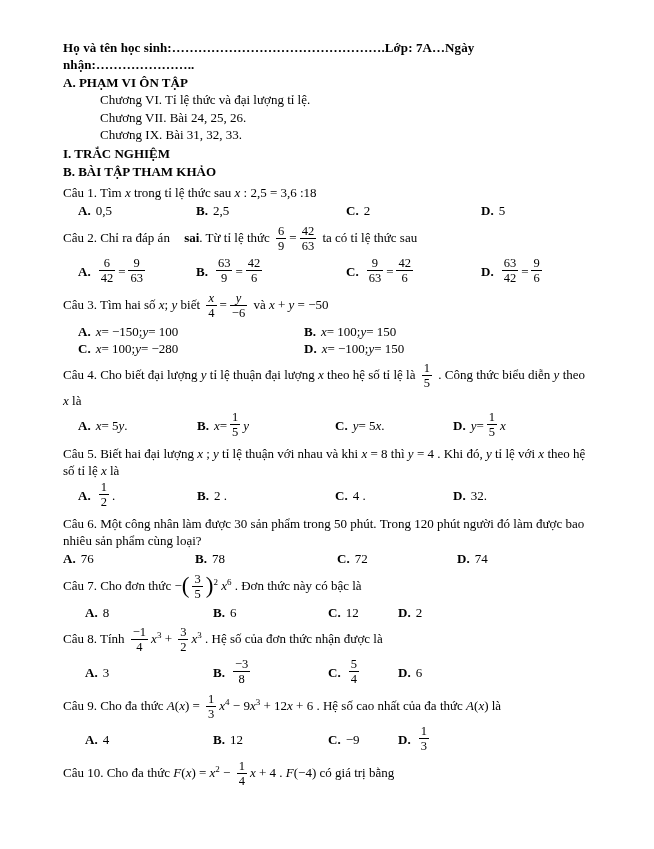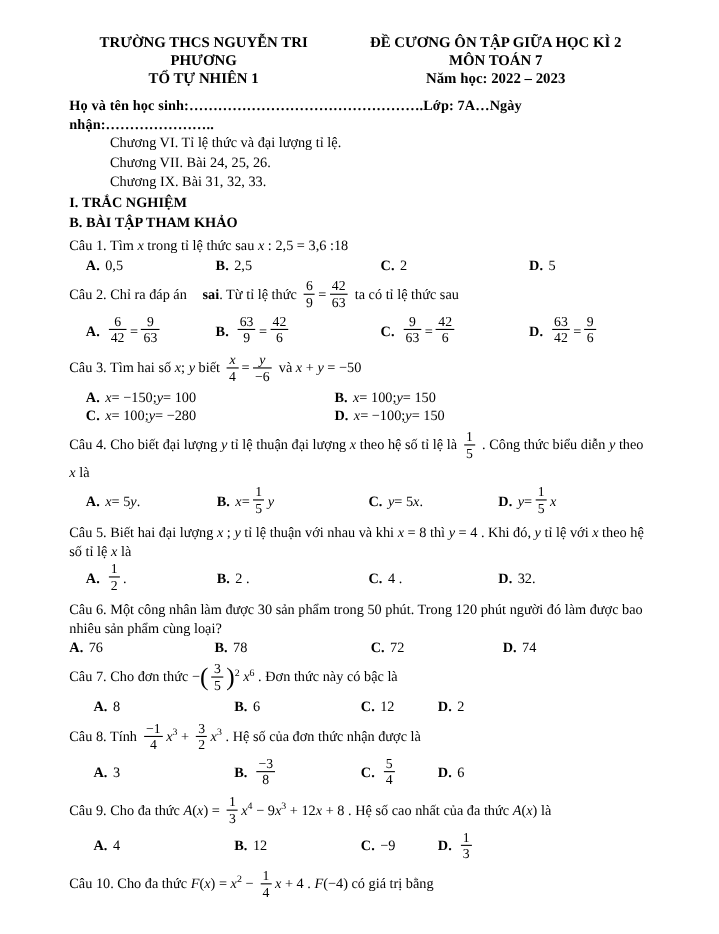--- a/index.html
+++ b/index.html
@@ -55,34 +55,24 @@
       margin:1px 3px;position:relative;top:-1px;}
   .fr .nm{border-bottom:1px solid #000;padding:0 2px;}
   .fr .dn{padding:0 2px;}
   sup{font-size:9px;line-height:0;}
   .big{font-size:23px;line-height:0;vertical-align:middle;position:relative;top:-1px;}
 </style>
 </head>
 <body>
 
 <div class="page">
-  <div class="header">
-    <div class="h-left">
-      <div>TRƯỜNG THCS NGUYỄN TRI PHƯƠNG</div>
-      <div>TỔ TỰ NHIÊN 1</div>
-    </div>
-    <div class="h-right">
-      <div>ĐỀ CƯƠNG ÔN TẬP GIỮA HỌC KÌ 2</div>
-      <div>MÔN TOÁN 7</div>
-      <div>Năm học: 2022 – 2023</div>
-    </div>
-  </div>
 
   <div class="student">Họ và tên học sinh:………………………………………….Lớp: 7A…Ngày nhận:…………………..</div>
 
+  <div class="sec-title">A. PHẠM VI ÔN TẬP</div>
   <div class="chapters">
     <div>Chương VI. Tỉ lệ thức và đại lượng tỉ lệ.</div>
     <div>Chương VII. Bài 24, 25, 26.</div>
     <div>Chương IX. Bài 31, 32, 33.</div>
   </div>
 
   <div class="sec-title">I. TRẮC NGHIỆM</div>
   <div class="sec-title">B. BÀI TẬP THAM KHẢO</div>
 
   <div id="questions">
@@ -347,21 +337,21 @@
           <div class="opt">
             <span class="okey">D.</span>
             <span>6</span>
           </div>
         </div>
       </div>
       <div class="q">
         <div class="stem"><span class="qlabel">Câu 9.</span> <span>Cho đa thức </span><span class="it">A</span><span>(</span><span class="it">x</span><span>) = </span><span class="fr">
             <span class="nm">1</span>
             <span class="dn">3</span>
-          </span><span class="it">x</span><sup>4</sup><span> − 9</span><span class="it">x</span><sup>3</sup><span> + 12</span><span class="it">x</span><span> + 8 . Hệ số cao nhất của đa thức </span><span class="it">A</span><span>(</span><span class="it">x</span><span>)  là</span></div>
+          </span><span class="it">x</span><sup>4</sup><span> − 9</span><span class="it">x</span><sup>3</sup><span> + 12</span><span class="it">x</span><span> + 6 . Hệ số cao nhất của đa thức </span><span class="it">A</span><span>(</span><span class="it">x</span><span>)  là</span></div>
         <div class="opts g-tight">
           <div class="opt">
             <span class="okey">A.</span>
             <span>4</span>
           </div>
           <div class="opt">
             <span class="okey">B.</span>
             <span>12</span>
           </div>
           <div class="opt">

